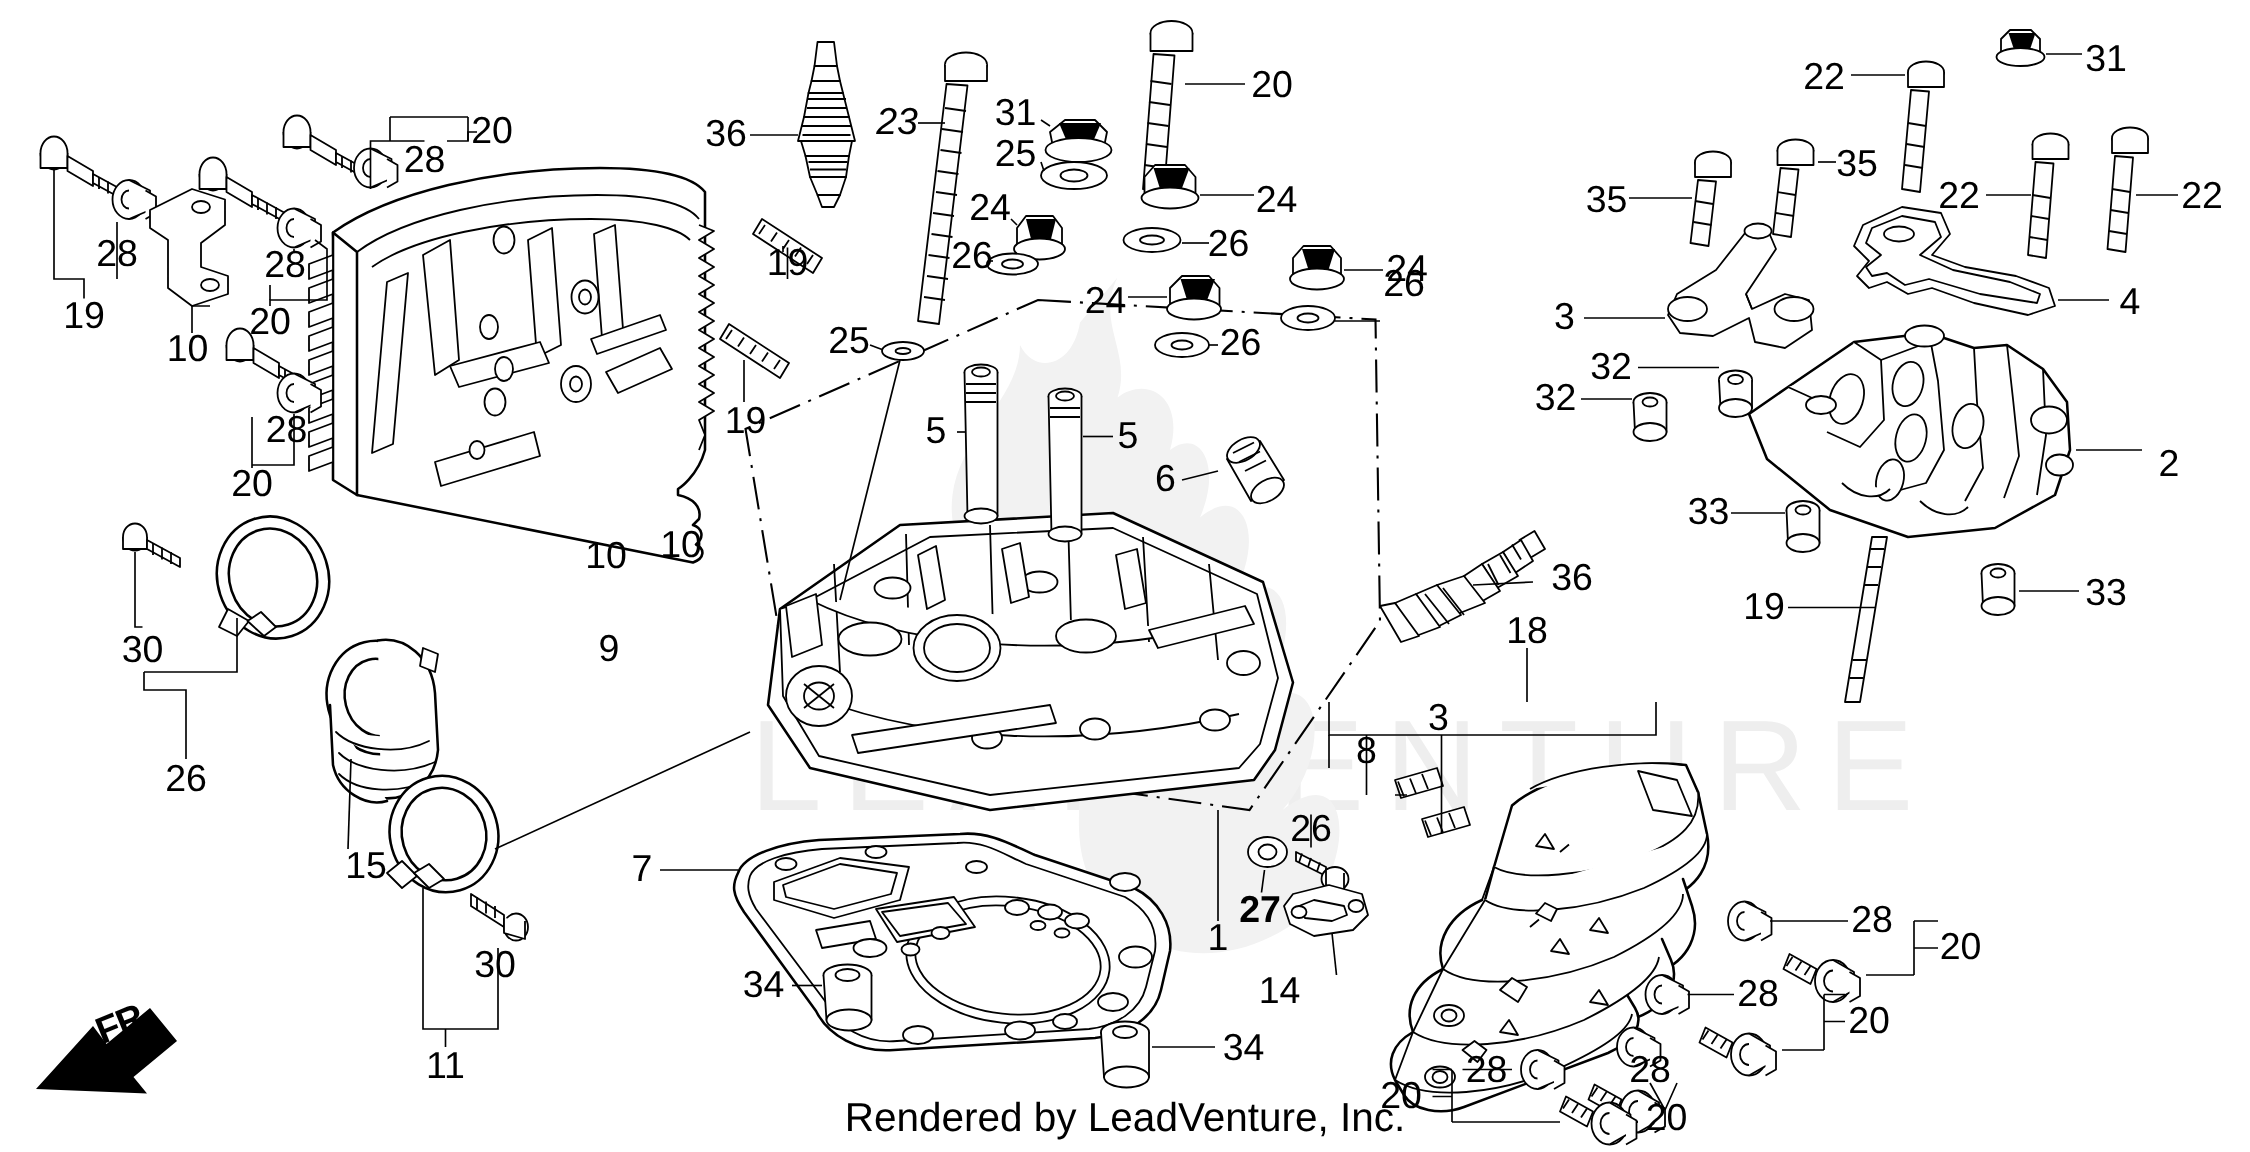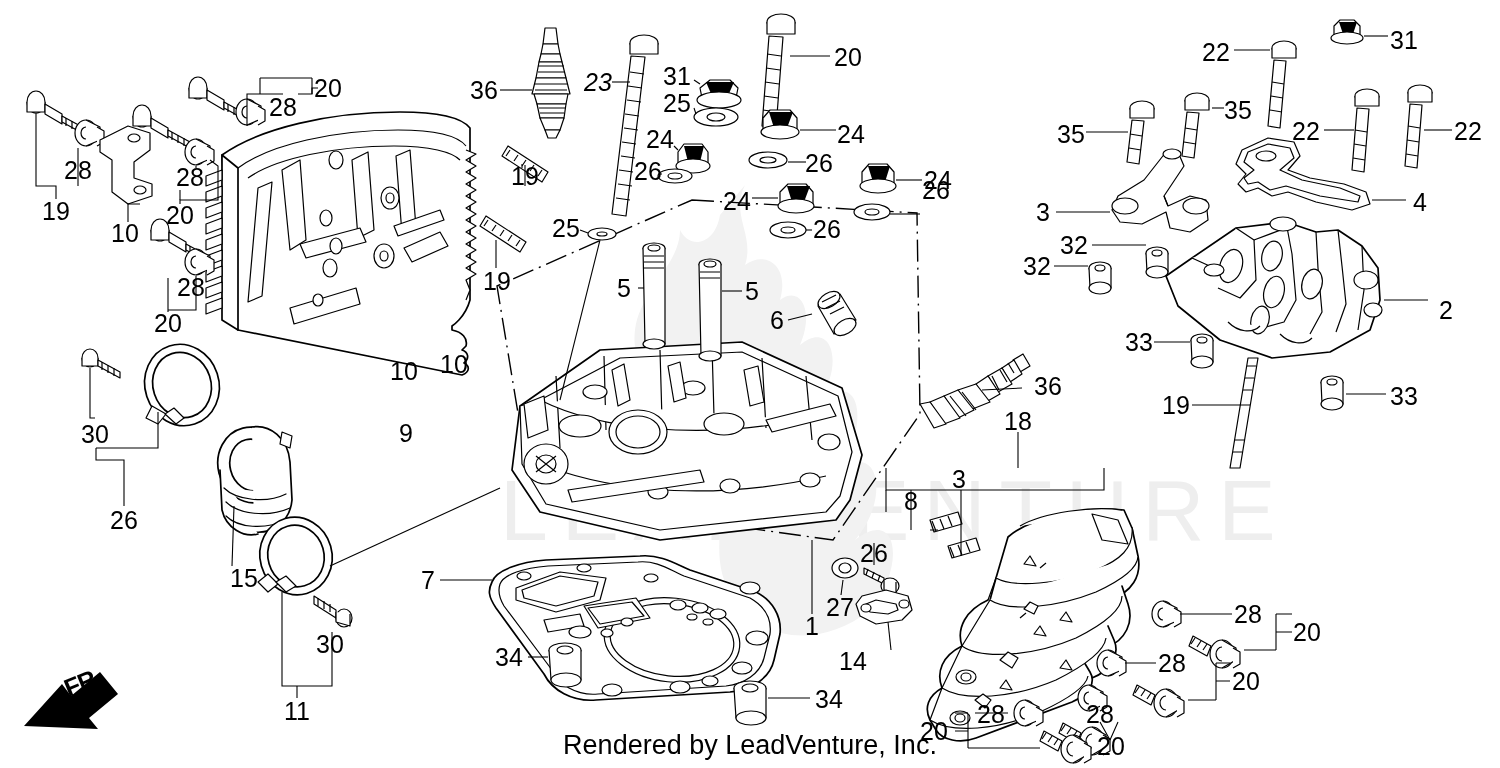--- a/index.html
+++ b/index.html
@@ -793,21 +793,21 @@
       <div class="callout-num" style="left: 406px; top: 433px;">9</div>
       <div class="callout-num" style="left: 95px; top: 434px;">30</div>
       <div class="callout-num" style="left: 124px; top: 520px;">26</div>
       <div class="callout-num" style="left: 244px; top: 578px;">15</div>
       <div class="callout-num" style="left: 330px; top: 644px;">30</div>
       <div class="callout-num" style="left: 297px; top: 711px;">11</div>
       <div class="callout-num" style="left: 428px; top: 580px;">7</div>
       <div class="callout-num" style="left: 509px; top: 657px;">34</div>
       <div class="callout-num" style="left: 829px; top: 699px;">34</div>
       <div class="callout-num" style="left: 812px; top: 626px;">1</div>
-      <div class="callout-num" style="left: 840px; top: 607px;">27</div>
+      <div class="callout-num" style="left: 840px; top: 607px; font-weight: bold;">27</div>
       <div class="callout-num" style="left: 874px; top: 553px;">26</div>
       <div class="callout-num" style="left: 911px; top: 501px;">8</div>
       <div class="callout-num" style="left: 853px; top: 661px;">14</div>
       <div class="callout-num" style="left: 959px; top: 479px;">3</div>
       <div class="callout-num" style="left: 1018px; top: 421px;">18</div>
       <div class="callout-num" style="left: 1048px; top: 386px;">36</div>
       <div class="callout-num" style="left: 1248px; top: 614px;">28</div>
       <div class="callout-num" style="left: 1307px; top: 632px;">20</div>
       <div class="callout-num" style="left: 1172px; top: 663px;">28</div>
       <div class="callout-num" style="left: 1246px; top: 681px;">20</div>

